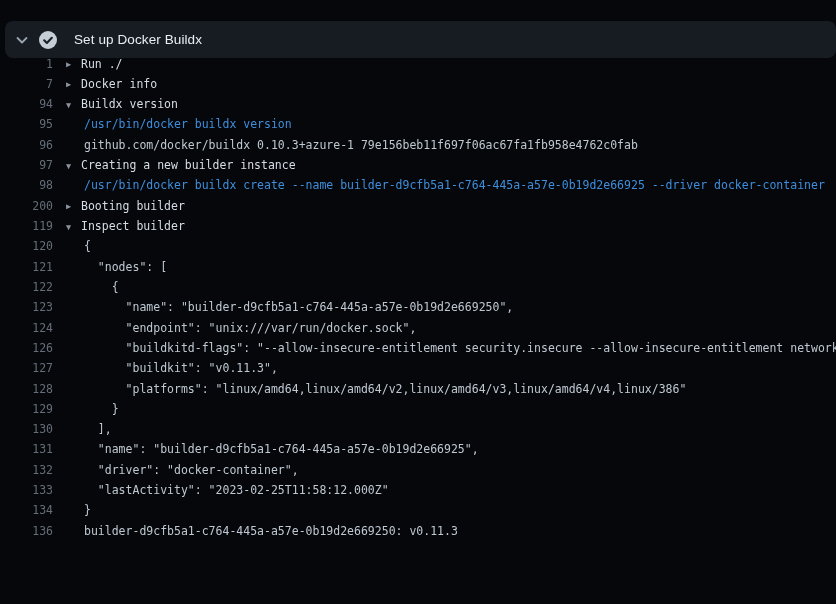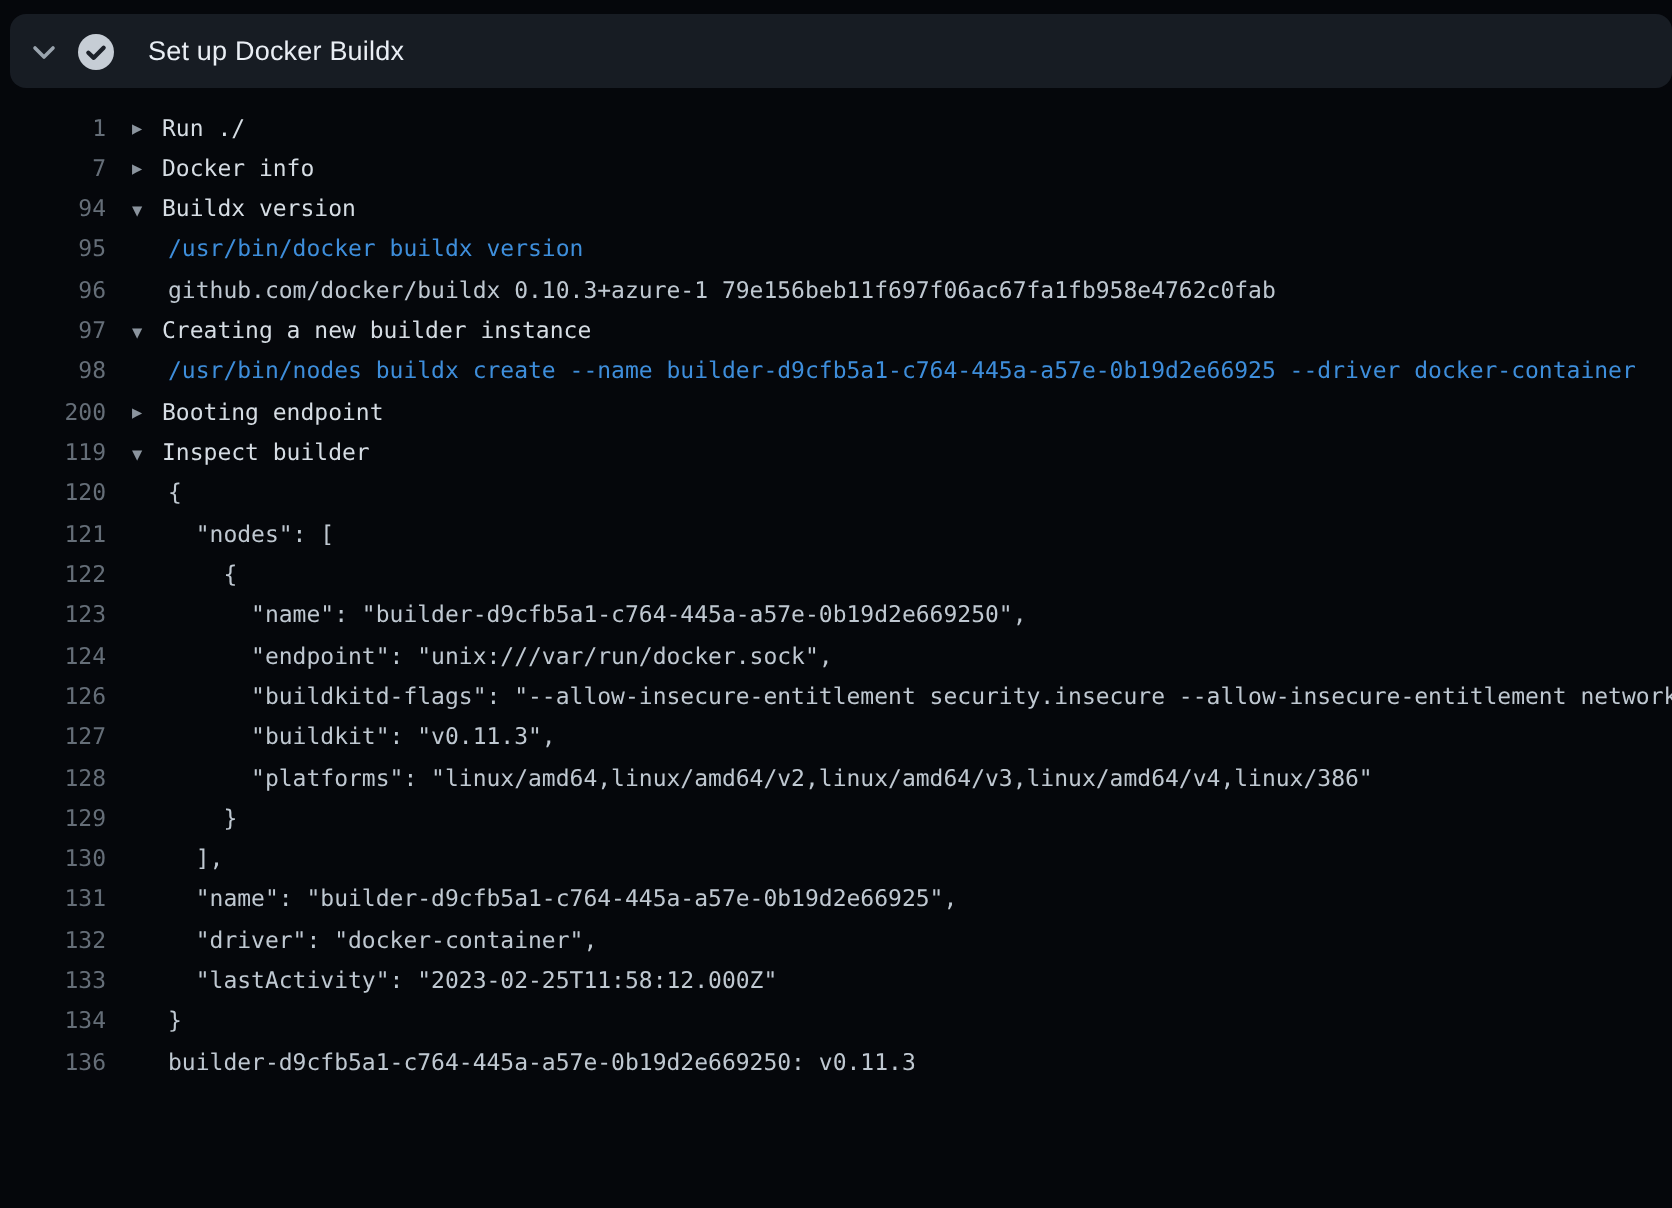--- a/index.html
+++ b/index.html
@@ -4,21 +4,21 @@
 <style>
   html,body{margin:0;padding:0;}
   body{
     width:836px;height:604px;
     background:var(--page-bg,#05070b);
     overflow:hidden;position:relative;
     font-family:"Liberation Sans",sans-serif;
   }
   
   .step-header{
-    position:absolute;left:5px;top:7px;right:0;height:37px;
+    position:absolute;left:5px;top:21px;right:0;height:37px;
     background:var(--header-bg,#171c23);
     border-radius:8px;
     display:flex;align-items:center;
     cursor:pointer;
   }
   .chevron-wrap{width:34px;display:flex;justify-content:center;align-items:center;}
   .status-wrap{width:26px;display:flex;align-items:center;}
   .step-title{
     color:var(--title-fg,#e9eef4);
     font-size:13.5px;font-weight:500;letter-spacing:.1px;
@@ -71,22 +71,22 @@
   <span class="step-title">Set up Docker Buildx</span>
 </div>
 
 <div class="log">
     <div class="row row-group"><span class="num">1</span><span class="content"><span class="caret">▶</span><span class="t-group">Run ./</span></span></div>
     <div class="row row-group"><span class="num">7</span><span class="content"><span class="caret">▶</span><span class="t-group">Docker info</span></span></div>
     <div class="row row-group"><span class="num">94</span><span class="content"><span class="caret">▼</span><span class="t-group">Buildx version</span></span></div>
     <div class="row"><span class="num">95</span><span class="content"><span class="indent"></span><span class="t-command">/usr/bin/docker buildx version</span></span></div>
     <div class="row"><span class="num">96</span><span class="content"><span class="indent"></span><span class="t-output">github.com/docker/buildx 0.10.3+azure-1 79e156beb11f697f06ac67fa1fb958e4762c0fab</span></span></div>
     <div class="row row-group"><span class="num">97</span><span class="content"><span class="caret">▼</span><span class="t-group">Creating a new builder instance</span></span></div>
-    <div class="row"><span class="num">98</span><span class="content"><span class="indent"></span><span class="t-command">/usr/bin/nodes buildx create --name builder-d9cfb5a1-c764-445a-a57e-0b19d2e66925 --driver docker-container</span></span></div>
-    <div class="row row-group"><span class="num">200</span><span class="content"><span class="caret">▶</span><span class="t-group">Booting endpoint</span></span></div>
+    <div class="row"><span class="num">98</span><span class="content"><span class="indent"></span><span class="t-command">/usr/bin/docker buildx create --name builder-d9cfb5a1-c764-445a-a57e-0b19d2e66925 --driver docker-container</span></span></div>
+    <div class="row row-group"><span class="num">200</span><span class="content"><span class="caret">▶</span><span class="t-group">Booting builder</span></span></div>
     <div class="row row-group"><span class="num">119</span><span class="content"><span class="caret">▼</span><span class="t-group">Inspect builder</span></span></div>
     <div class="row"><span class="num">120</span><span class="content"><span class="indent"></span><span class="t-output">{</span></span></div>
     <div class="row"><span class="num">121</span><span class="content"><span class="indent"></span><span class="t-output">  "nodes": [</span></span></div>
     <div class="row"><span class="num">122</span><span class="content"><span class="indent"></span><span class="t-output">    {</span></span></div>
     <div class="row"><span class="num">123</span><span class="content"><span class="indent"></span><span class="t-output">      "name": "builder-d9cfb5a1-c764-445a-a57e-0b19d2e669250",</span></span></div>
     <div class="row"><span class="num">124</span><span class="content"><span class="indent"></span><span class="t-output">      "endpoint": "unix:///var/run/docker.sock",</span></span></div>
     <div class="row"><span class="num">126</span><span class="content"><span class="indent"></span><span class="t-output">      "buildkitd-flags": "--allow-insecure-entitlement security.insecure --allow-insecure-entitlement network.host",</span></span></div>
     <div class="row"><span class="num">127</span><span class="content"><span class="indent"></span><span class="t-output">      "buildkit": "v0.11.3",</span></span></div>
     <div class="row"><span class="num">128</span><span class="content"><span class="indent"></span><span class="t-output">      "platforms": "linux/amd64,linux/amd64/v2,linux/amd64/v3,linux/amd64/v4,linux/386"</span></span></div>
     <div class="row"><span class="num">129</span><span class="content"><span class="indent"></span><span class="t-output">    }</span></span></div>

